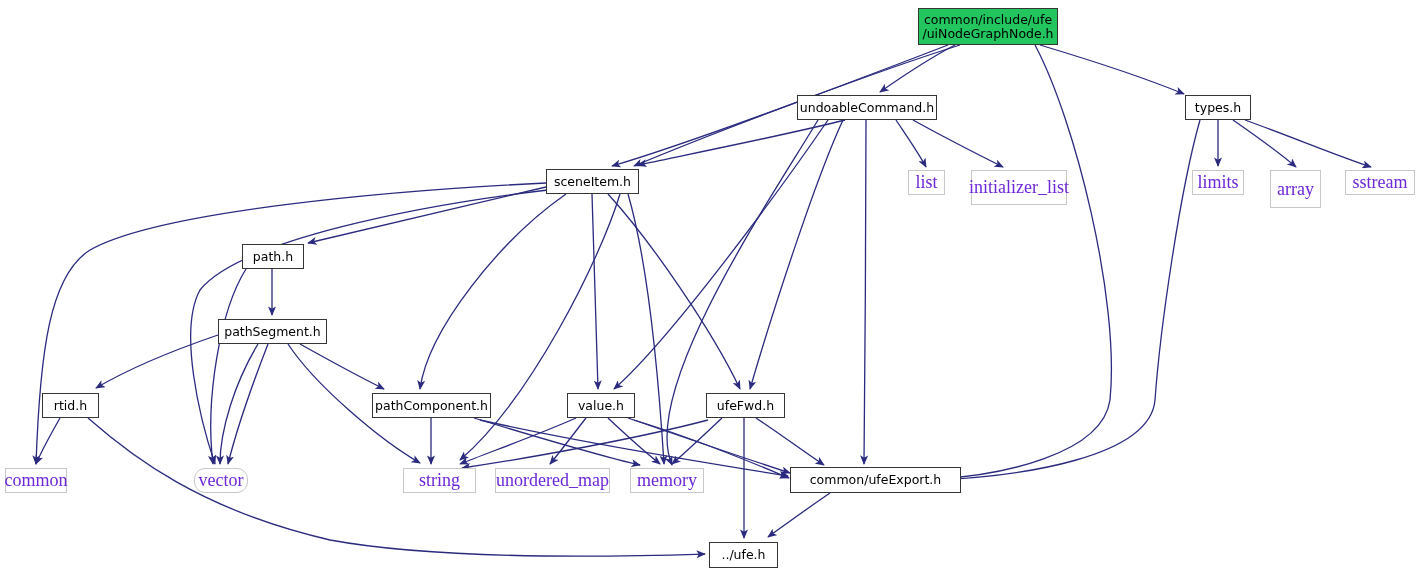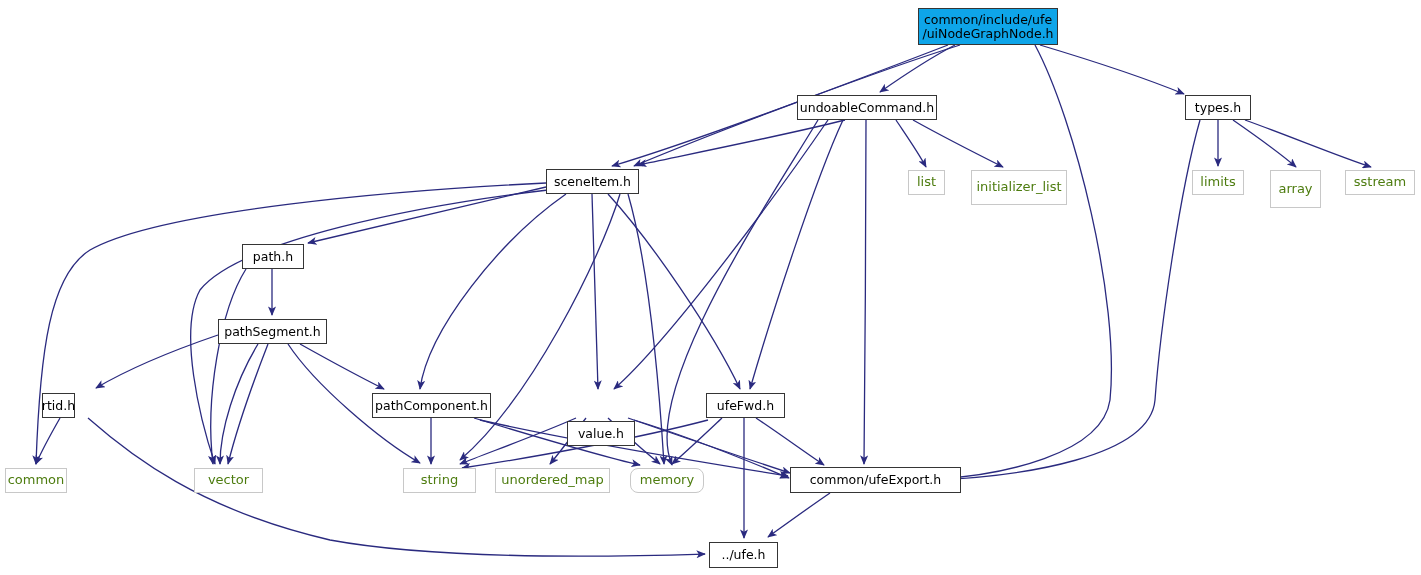--- a/index.html
+++ b/index.html
@@ -1,23 +1,23 @@
 <!DOCTYPE html>
 <html><head>
 <meta charset="utf-8">
 <style>
   html,body{margin:0;padding:0;background:#ffffff;}
   #canvas{position:relative;width:1421px;height:575px;background:#ffffff;
           font-family:"DejaVu Sans","Liberation Sans",sans-serif;overflow:hidden;}
   svg.edges{position:absolute;left:0;top:0;width:1421px;height:575px;}
   .node{position:absolute;box-sizing:border-box;display:flex;align-items:center;
         justify-content:center;text-align:center;line-height:1.12;white-space:pre;}
-  .node.plain{border:1px solid #c8c8c8;background:#ffffff;color:#4d7c0f;font-size:13px;}
+  .node.plain{border:1px solid #c8c8c8;background:#ffffff;color:#6d28d9;font-size:18px;font-family:Liberation Serif, serif;}
   .node.hdr{border:1px solid #353535;background:#ffffff;color:#000000;font-size:12.5px;}
-  .node.root{border:1px solid #353535;background:#0ea5e9;color:#000000;font-size:12.5px;}
+  .node.root{border:1px solid #353535;background:#22c55e;color:#000000;font-size:12.5px;}
 </style>
 </head>
 <body>
 
 <div id="canvas">
   <svg class="edges" viewBox="0 0 1421 575" xmlns="http://www.w3.org/2000/svg">
     <defs>
       <marker id="ah" markerWidth="10" markerHeight="8" refX="8.6" refY="4" orient="auto" markerUnits="userSpaceOnUse">
         <path d="M0,0 L9.5,4 L0,8 L2.4,4 Z" fill="#2a2a7f"></path>
       </marker>
@@ -77,25 +77,25 @@
       <div class="node hdr" style="left: 797px; top: 95px; width: 140px; height: 25px;">undoableCommand.h</div>
       <div class="node hdr" style="left: 1185px; top: 95px; width: 66px; height: 25px;">types.h</div>
       <div class="node plain" style="left: 908px; top: 170px; width: 37px; height: 25px;">list</div>
       <div class="node plain" style="left: 971px; top: 170px; width: 96px; height: 35px;">initializer_list</div>
       <div class="node plain" style="left: 1192px; top: 170px; width: 52px; height: 25px;">limits</div>
       <div class="node plain" style="left: 1270px; top: 170px; width: 51px; height: 38px;">array</div>
       <div class="node plain" style="left: 1345px; top: 170px; width: 70px; height: 25px;">sstream</div>
       <div class="node hdr" style="left: 546px; top: 169px; width: 93px; height: 25px;">sceneItem.h</div>
       <div class="node hdr" style="left: 242px; top: 244px; width: 62px; height: 25px;">path.h</div>
       <div class="node hdr" style="left: 218px; top: 319px; width: 109px; height: 25px;">pathSegment.h</div>
-      <div class="node hdr" style="left: 42px; top: 393px; width: 33px; height: 25px;">rtid.h</div>
+      <div class="node hdr" style="left: 42px; top: 393px; width: 57px; height: 25px;">rtid.h</div>
       <div class="node hdr" style="left: 372px; top: 393px; width: 119px; height: 25px;">pathComponent.h</div>
-      <div class="node hdr" style="left: 567px; top: 393px; width: 68px; height: 25px; margin-top: 28px;">value.h</div>
+      <div class="node hdr" style="left: 567px; top: 393px; width: 68px; height: 25px;">value.h</div>
       <div class="node hdr" style="left: 706px; top: 393px; width: 79px; height: 25px;">ufeFwd.h</div>
       <div class="node plain" style="left: 5px; top: 468px; width: 62px; height: 25px;">common</div>
-      <div class="node plain" style="left: 194px; top: 468px; width: 69px; height: 25px;">vector</div>
+      <div class="node plain" style="left: 194px; top: 468px; width: 54px; height: 25px; border-radius: 11px;">vector</div>
       <div class="node plain" style="left: 403px; top: 468px; width: 73px; height: 25px;">string</div>
       <div class="node plain" style="left: 495px; top: 468px; width: 115px; height: 25px;">unordered_map</div>
-      <div class="node plain" style="left: 630px; top: 468px; width: 74px; height: 25px; border-radius: 8px;">memory</div>
+      <div class="node plain" style="left: 630px; top: 468px; width: 74px; height: 25px;">memory</div>
       <div class="node hdr" style="left: 790px; top: 467px; width: 171px; height: 26px;">common/ufeExport.h</div>
       <div class="node hdr" style="left: 709px; top: 542px; width: 69px; height: 26px;">../ufe.h</div>
     </div>
 </div>
 
 </body></html>

